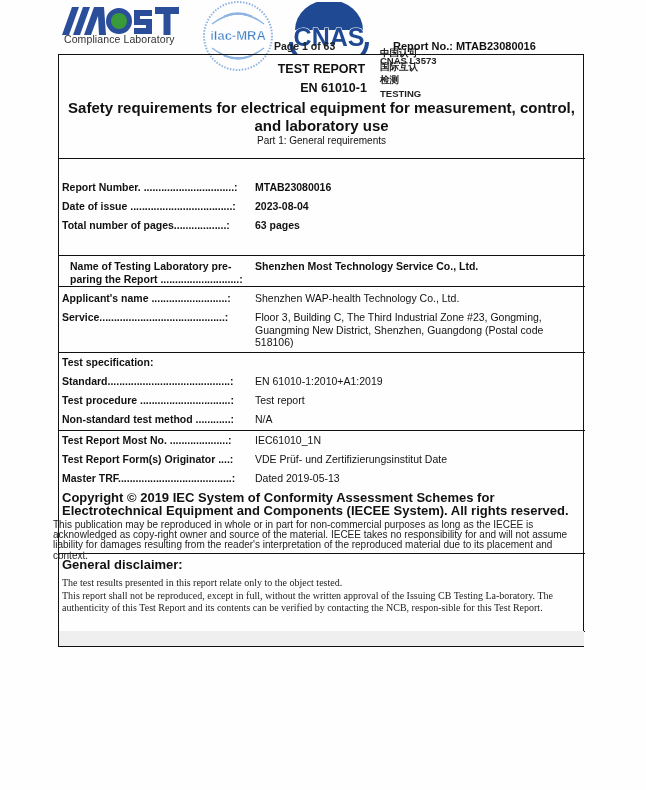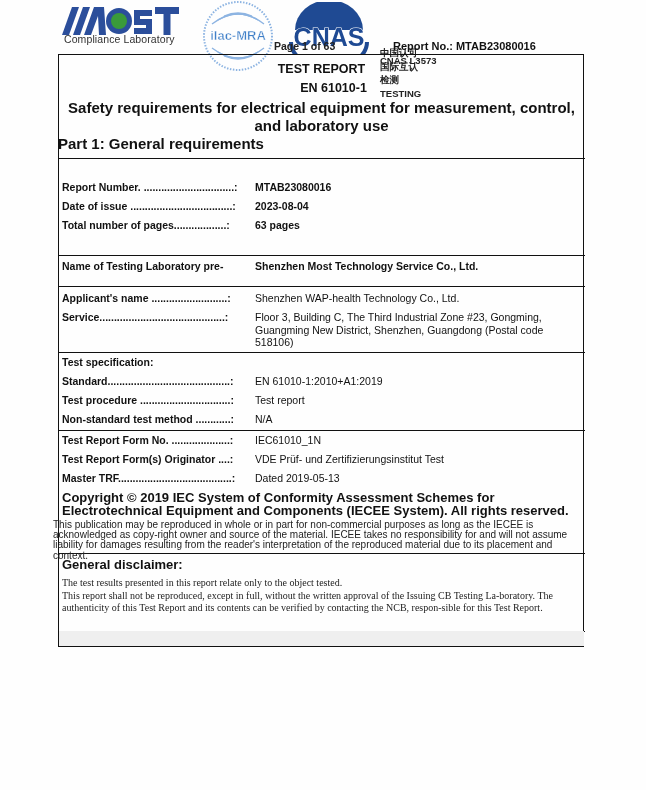--- a/index.html
+++ b/index.html
@@ -20,21 +20,21 @@
   .page-of { left:274px; top:40px; font-size:10.5px; font-weight:bold; color:#222; }
   .report-no { left:393px; top:40px; font-size:11px; font-weight:bold; color:#111; white-space:nowrap; }
 
   
   .frame { left:58px; top:54px; width:526px; height:593px; border:1.3px solid #111; box-sizing:border-box; }
   .hline { position:absolute; left:58px; width:527px; height:0; border-top:1.2px solid #111; }
 
   .title1 { left:58px; width:527px; top:62px; text-align:center; font-size:12.5px; font-weight:bold; }
   .title2 { left:58px; width:527px; top:81px; text-align:center; font-size:12.5px; font-weight:bold;padding-left:12px; }
   .title3 { left:58px; width:527px; top:99px; text-align:center; font-size:15px; font-weight:bold; line-height:18px; }
-  .title4 { left:58px; width:527px; top:135px; font-size:15px; font-weight:bold; }
+  .title4 { left:58px; width:527px; top:135px; text-align:center; font-size:10px; font-weight:normal; }
 
   .lbl { left:62px; font-size:10.5px; font-weight:bold; white-space:nowrap; }
   .val { left:255px; font-size:10.5px; white-space:nowrap; }
   .valb { font-weight:bold; }
   .multi { white-space:normal; line-height:12.5px; }
 
   .copy { left:62px; top:491px; width:518px; font-size:13px; font-weight:bold; line-height:13px; }
   .copy-small { left:53px; top:520px; width:518px; font-size:10px; line-height:10.2px; color:#222; }
 
   .disc-head { left:62px; top:557px; font-size:13px; font-weight:bold; }
@@ -107,42 +107,43 @@
 <div class="abs title3">Safety requirements for electrical equipment for measurement, control, and laboratory use</div>
 <div class="abs title4">Part 1: General requirements</div>
 
 <div class="abs lbl" style="top:181px">Report Number. ...............................:</div>
 <div class="abs val valb" style="top:181px">MTAB23080016</div>
 <div class="abs lbl" style="top:200px">Date of issue ...................................:</div>
 <div class="abs val valb" style="top:200px">2023-08-04</div>
 <div class="abs lbl" style="top:219px">Total number of pages..................:</div>
 <div class="abs val valb" style="top:219px">63 pages</div>
 
-<div class="abs lbl" style="top:260px; line-height:12.5px;">
+<div class="abs lbl" style="top:260px; line-height:12.5px;margin-left:8px;">
   <div>Name of Testing Laboratory pre-</div>
+  <div>paring the Report ...........................:</div>
 </div>
 <div class="abs val valb" style="top:260px">Shenzhen Most Technology Service Co., Ltd.</div>
 
 <div class="abs lbl" style="top:292px">Applicant's name ..........................:</div>
 <div class="abs val" style="top:292px">Shenzhen WAP-health Technology Co., Ltd.</div>
 <div class="abs lbl" style="top:311px">Service...........................................:</div>
 <div class="abs val multi" style="top:311px; width:320px;">Floor 3, Building C, The Third Industrial Zone #23, Gongming, Guangming New District, Shenzhen, Guangdong (Postal code 518106)</div>
 
 <div class="abs lbl" style="top:356px">Test specification:</div>
 <div class="abs lbl" style="top:375px">Standard..........................................:</div>
 <div class="abs val" style="top:375px">EN 61010-1:2010+A1:2019</div>
 <div class="abs lbl" style="top:394px">Test procedure ...............................:</div>
 <div class="abs val" style="top:394px">Test report</div>
 <div class="abs lbl" style="top:413px">Non-standard test method ............:</div>
 <div class="abs val" style="top:413px">N/A</div>
 
-<div class="abs lbl" style="top:434px">Test Report Form No. ....................:</div>
+<div class="abs lbl" style="top:434px">Test Report Most No. ....................:</div>
 <div class="abs val" style="top:434px">IEC61010_1N</div>
 <div class="abs lbl" style="top:453px">Test Report Form(s) Originator ....:</div>
-<div class="abs val" style="top:453px">VDE Prüf- und Zertifizierungsinstitut Test</div>
+<div class="abs val" style="top:453px">VDE Prüf- und Zertifizierungsinstitut Date</div>
 <div class="abs lbl" style="top:472px">Master TRF.......................................:</div>
 <div class="abs val" style="top:472px">Dated 2019-05-13</div>
 
 <div class="abs copy">Copyright © 2019 IEC System of Conformity Assessment Schemes for Electrotechnical Equipment and Components (IECEE System). All rights reserved.</div>
 <div class="abs copy-small">This publication may be reproduced in whole or in part for non-commercial purposes as long as the IECEE is acknowledged as copy-right owner and source of the material. IECEE takes no responsibility for and will not assume liability for damages resulting from the reader's interpretation of the reproduced material due to its placement and context.</div>
 
 <div class="abs disc-head">General disclaimer:</div>
 <div class="abs disc-body" style="white-space:pre-line;">The test results presented in this report relate only to the object tested.
 This report shall not be reproduced, except in full, without the written approval of the Issuing CB Testing La-boratory. The authenticity of this Test Report and its contents can be verified by contacting the NCB, respon-sible for this Test Report.</div>
 

